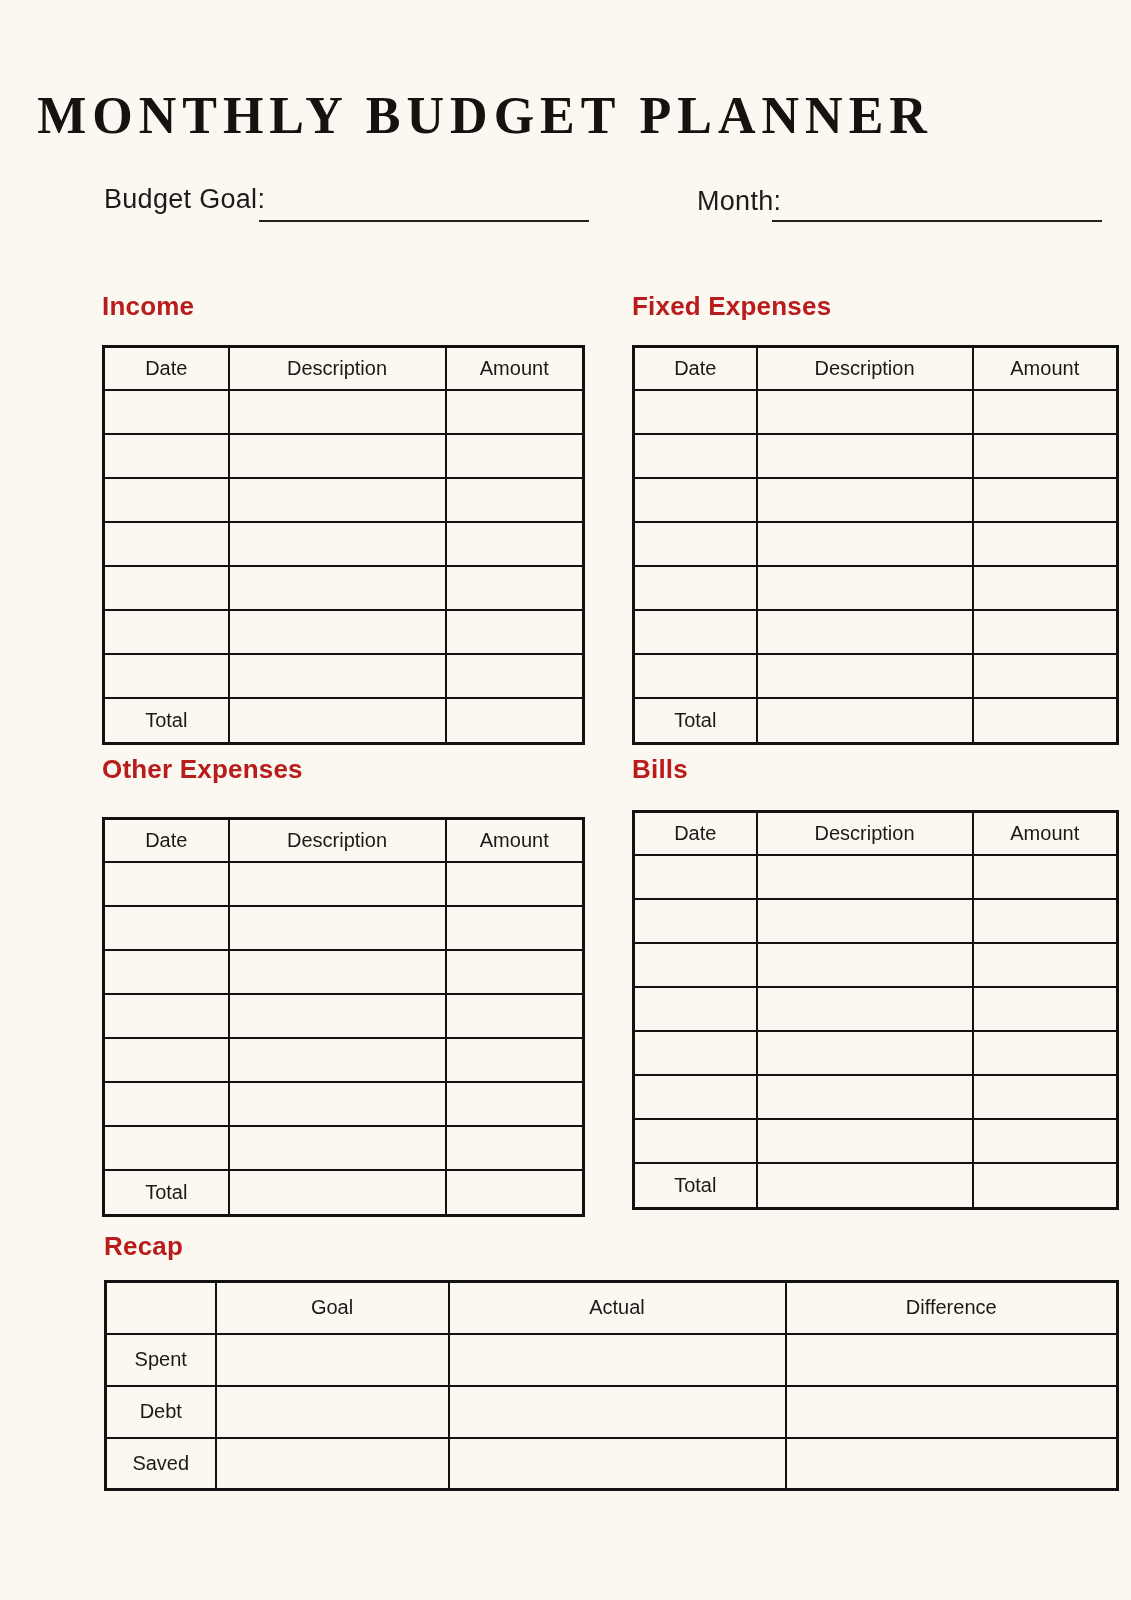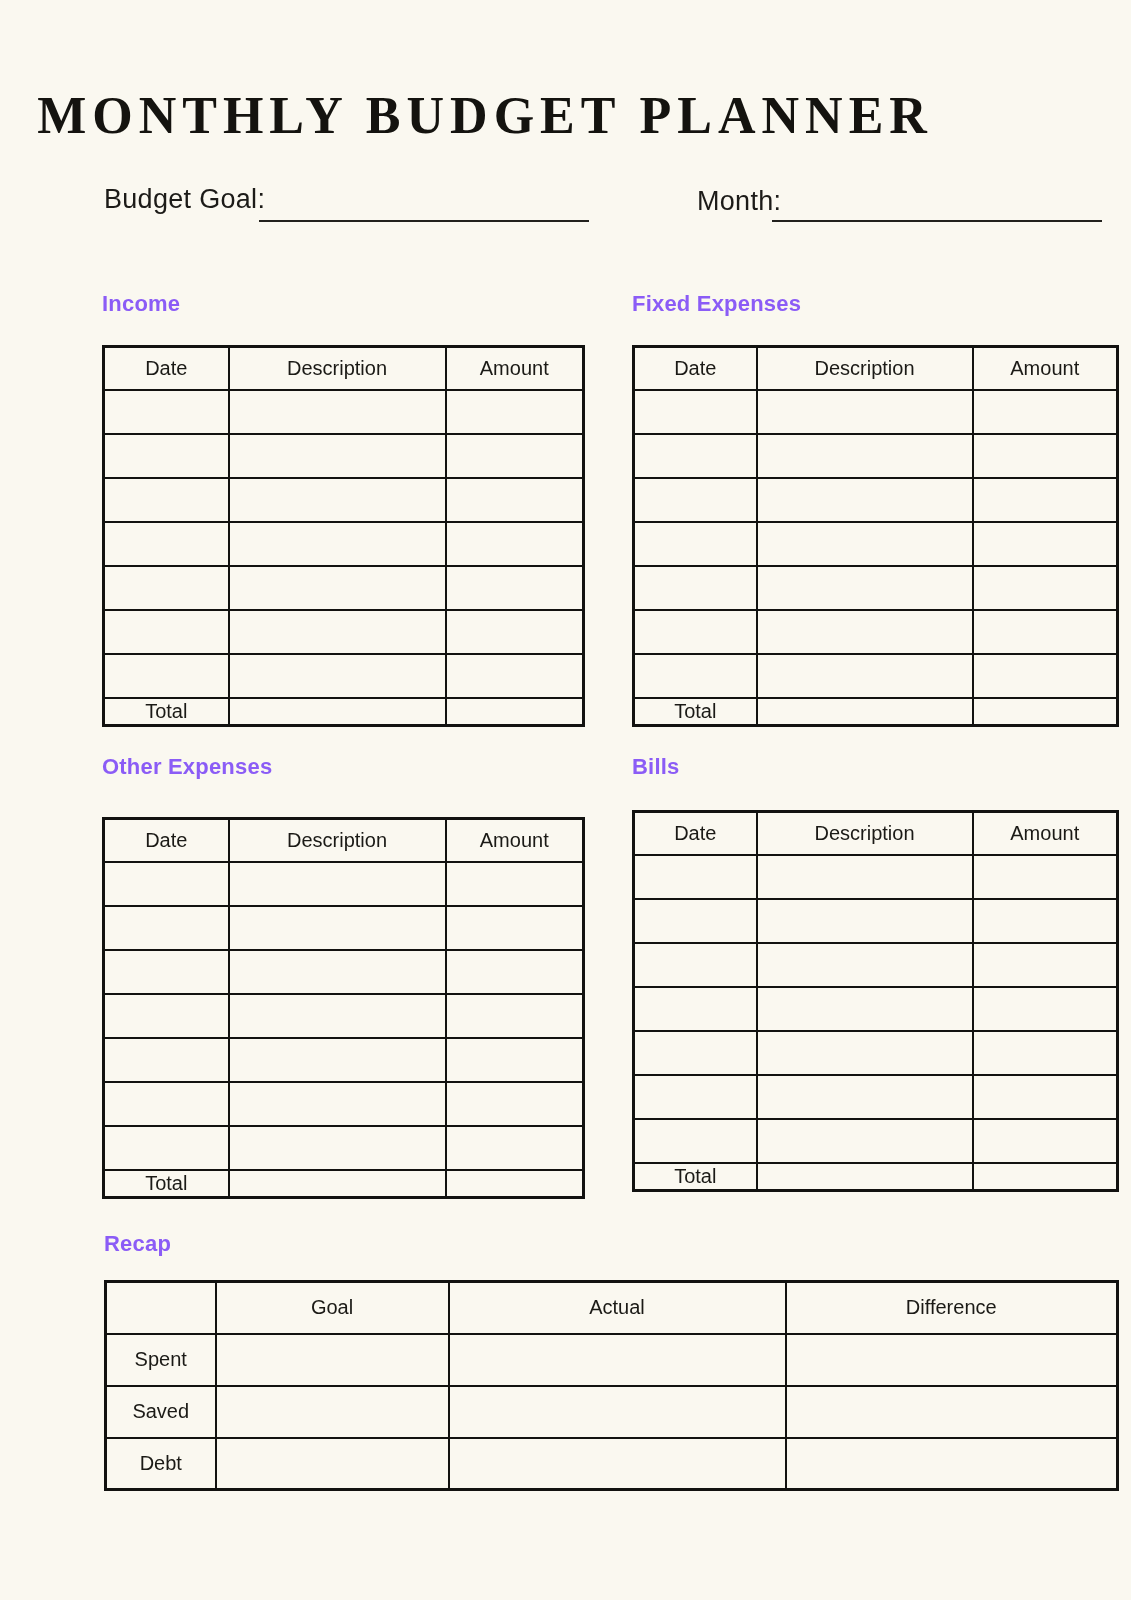--- a/index.html
+++ b/index.html
@@ -15,32 +15,32 @@
     position:absolute;top:86px;left:0;width:970px;
     text-align:center;
     font-family:"Liberation Serif", serif;
     font-size:52px;font-weight:600;letter-spacing:6px;
     color:#14130f;white-space:nowrap;
   }
   
   .field-label{font-size:27px;font-weight:400;color:#1c1b18;letter-spacing:0.3px;}
   .blank-line{border-bottom:2px solid #22211d;height:0;}
   
-  .section-heading{font-size:22px;font-weight:700;color:#8b5cf6;letter-spacing:0.2px;}
+  .section-heading{font-size:26px;font-weight:700;color:#b91c1c;letter-spacing:0.2px;}
   
   table{border-collapse:collapse;table-layout:fixed;background:transparent;}
   table.planner{border:3px solid #121210;}
   table.planner td{border:2.5px solid #121210;padding:0;font-size:20px;text-align:center;vertical-align:middle;color:#1b1a16;}
   .lt{width:480px;}   
   .rt{width:484px;}   
   .lt col.c-date{width:125px;} .lt col.c-desc{width:217px;} .lt col.c-amt{width:138px;}
   .rt col.c-date{width:123px;} .rt col.c-desc{width:216px;} .rt col.c-amt{width:145px;}
   tr.hdr-row{height:43px;}
   tr.data-row{height:44px;}
-  tr.total-row{height:28px;}
+  tr.total-row{height:46px;}
   
   .recap-table{width:1012px;}
   .recap-table col.c-lbl{width:110px;}
   .recap-table col.c-goal{width:233px;}
   .recap-table col.c-act{width:337px;}
   .recap-table col.c-diff{width:332px;}
   tr.recap-hdr{height:52px;}
   tr.recap-row{height:52px;}
 </style>
 </head>
@@ -293,25 +293,25 @@
     <td>Actual</td>
     <td>Difference</td>
   </tr>
   <tr class="recap-row">
     <td>Spent</td>
     <td></td>
     <td></td>
     <td></td>
   </tr>
   <tr class="recap-row">
+    <td>Debt</td>
+    <td></td>
+    <td></td>
+    <td></td>
+  </tr>
+  <tr class="recap-row">
     <td>Saved</td>
     <td></td>
     <td></td>
     <td></td>
   </tr>
-  <tr class="recap-row">
-    <td>Debt</td>
-    <td></td>
-    <td></td>
-    <td></td>
-  </tr>
 </tbody>
   </table>
 
 </body></html>

